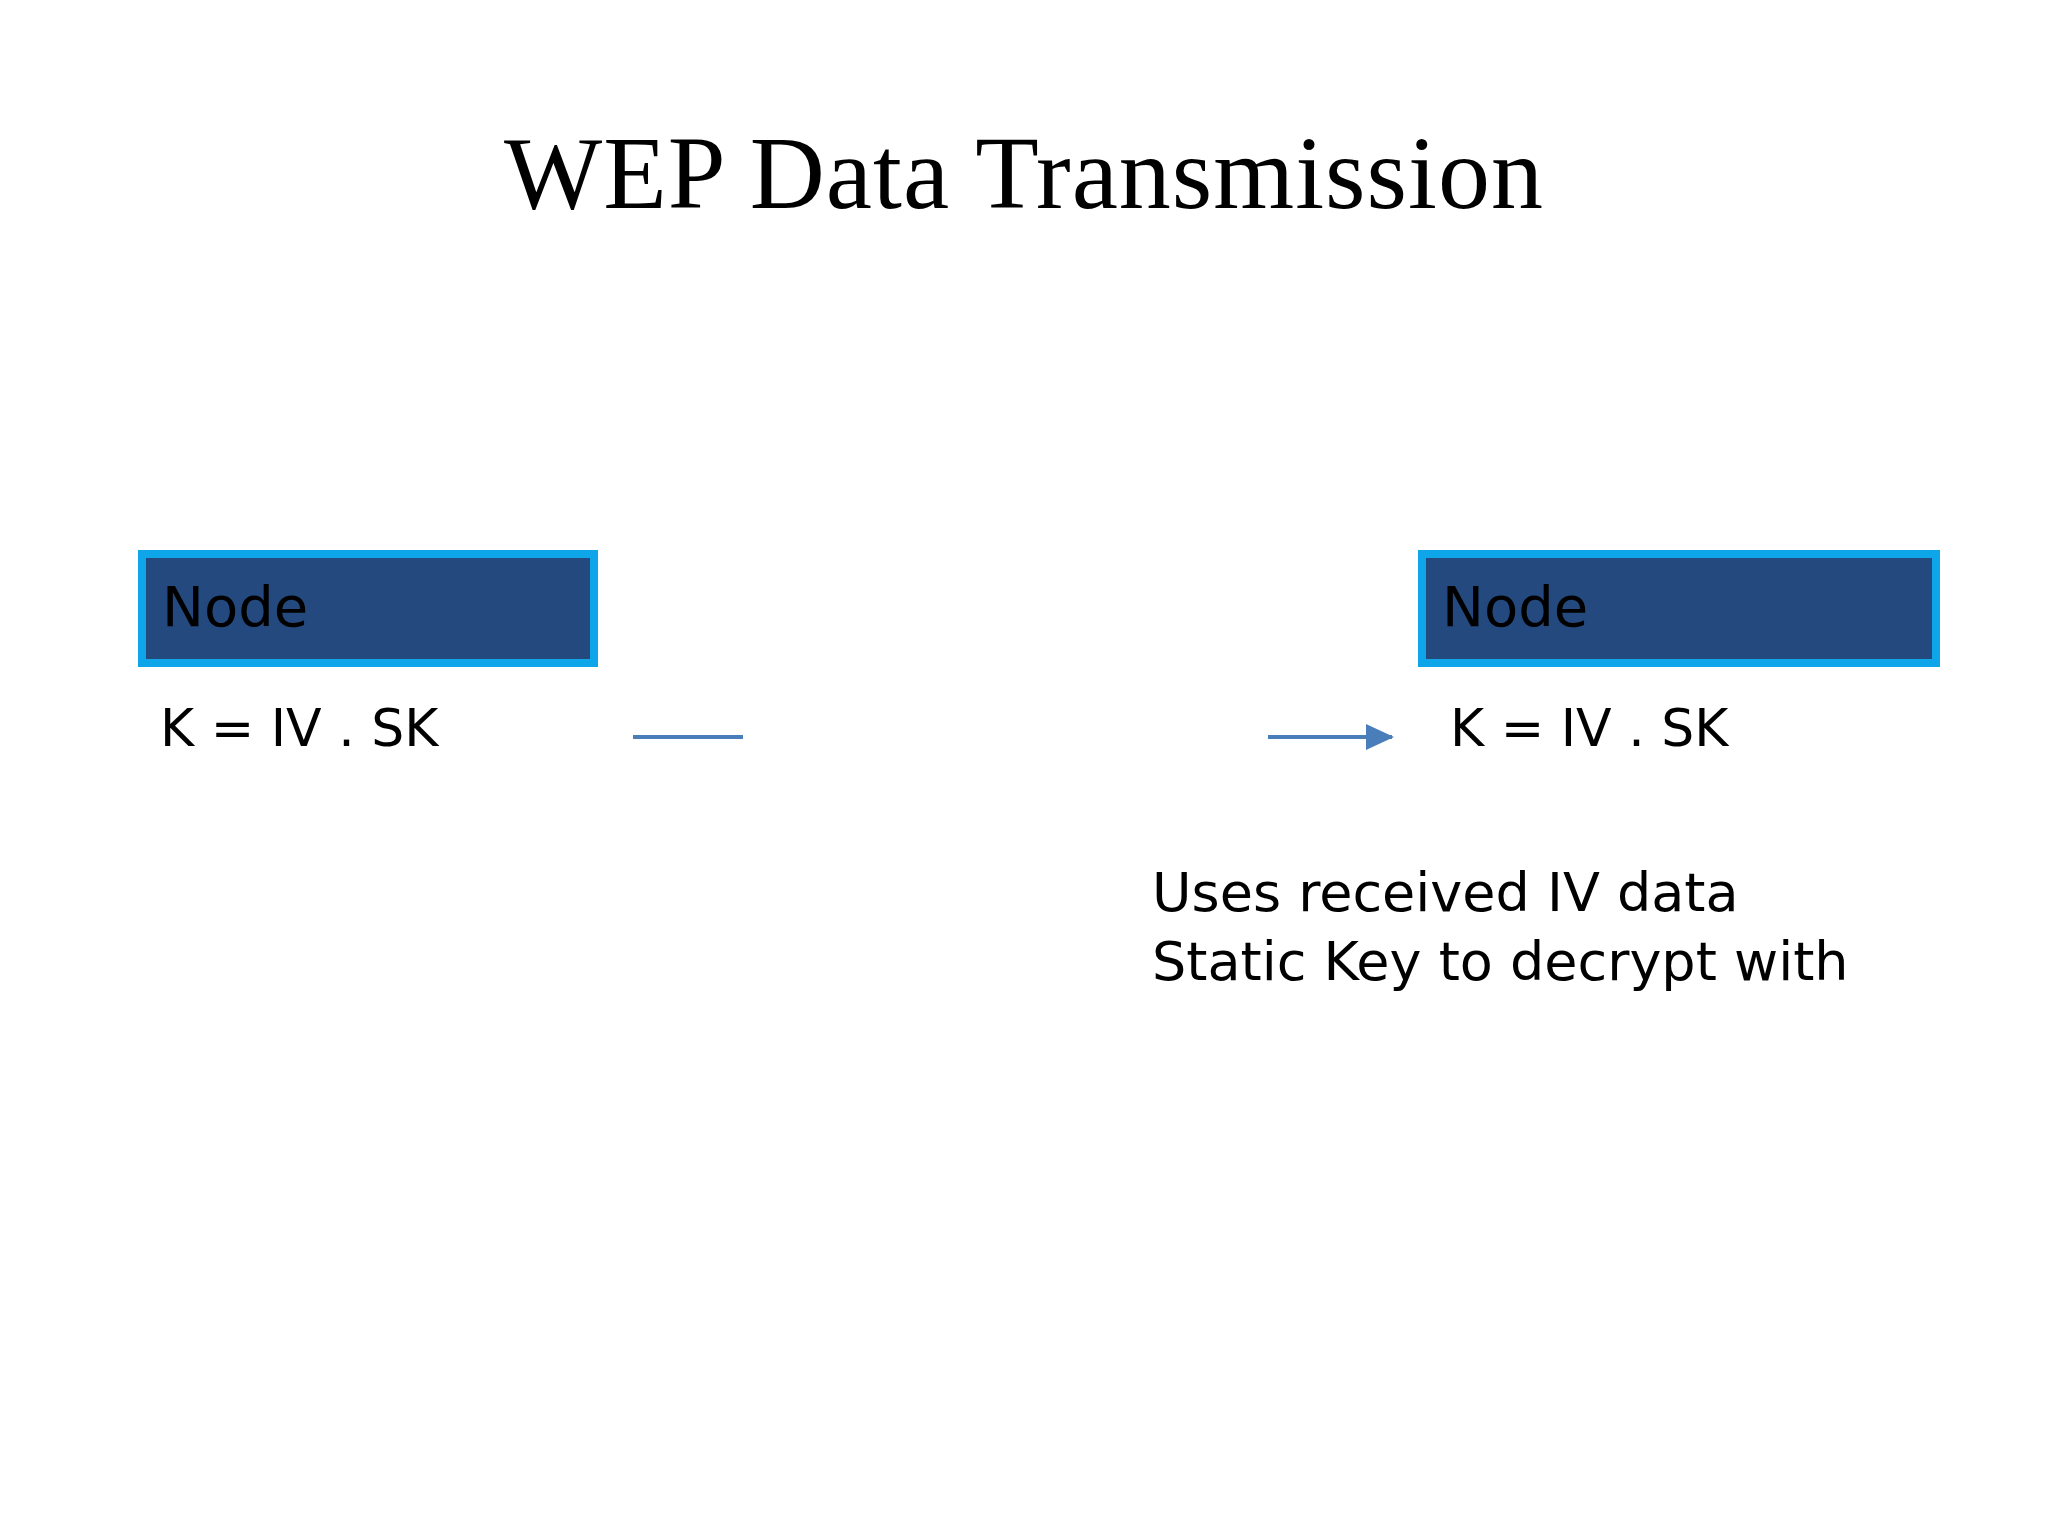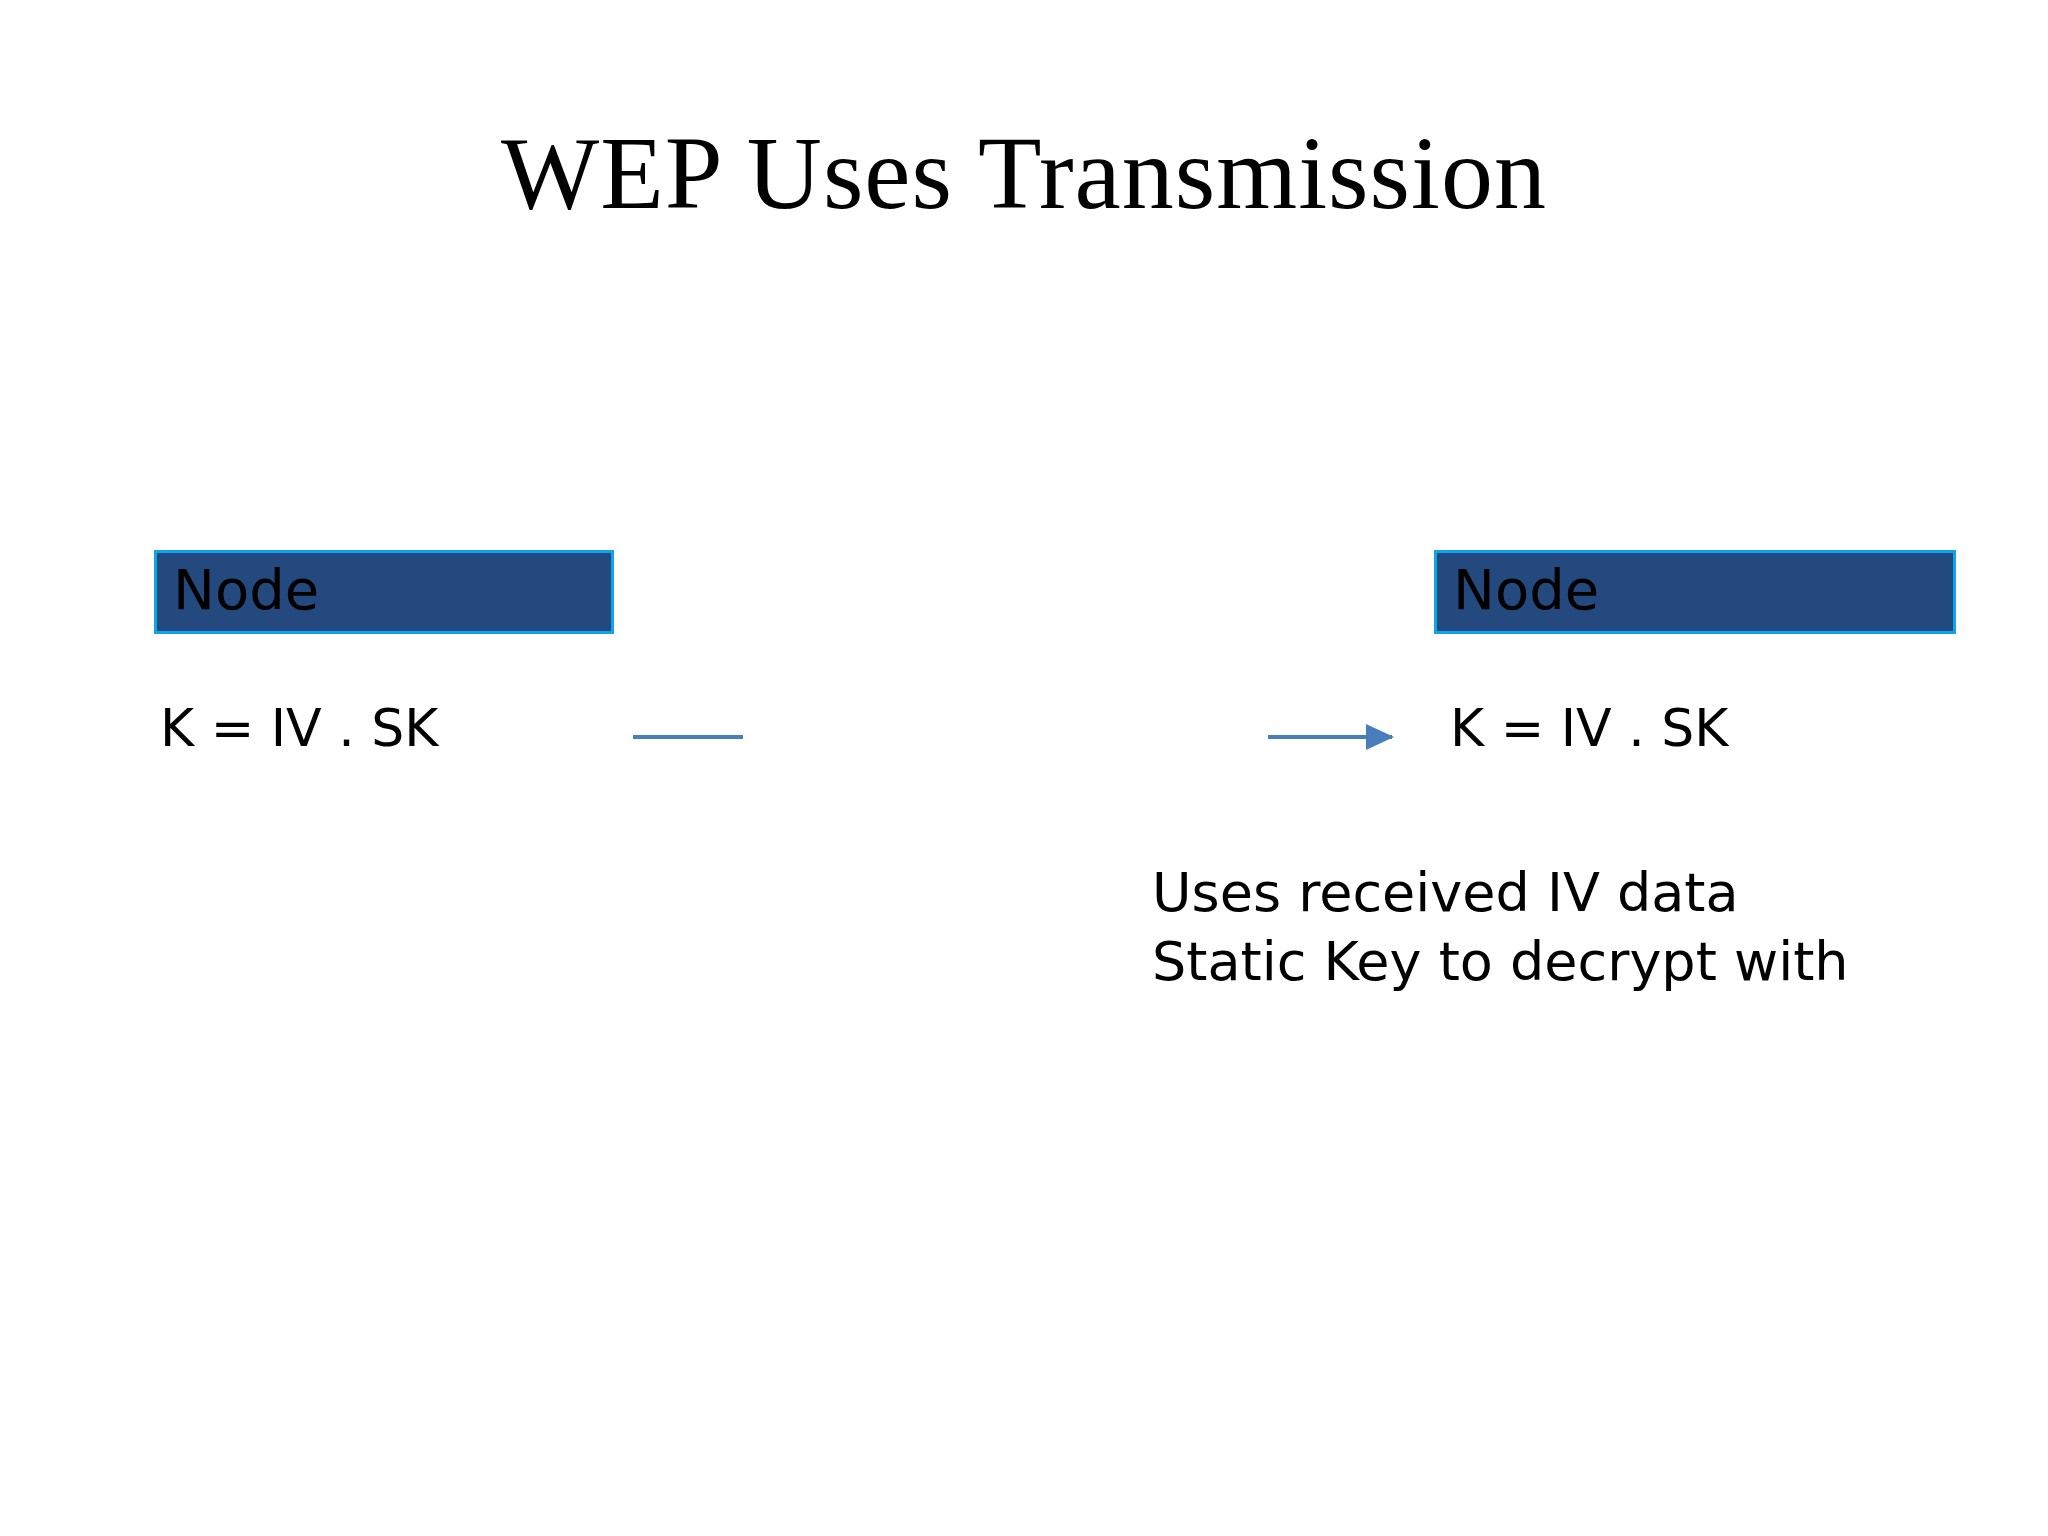--- a/index.html
+++ b/index.html
@@ -34,27 +34,26 @@
     line-height: 1.05;
     letter-spacing: 1px;
     color: #000000;
     white-space: nowrap;
   }
 
   
   .node-box {
     position: absolute;
     top: 550px;
-    height: 84px;
+    height: 117px;
     background: #23497E;
-    border: 3px solid #0ea5e9;
+    border: 8px solid #0ea5e9;
     box-sizing: border-box;
     display: flex;
     align-items: center;
-    margin-left: 16px;
   }
   .node-box.left  { left: 138px;  width: 460px; }
   .node-box.right { left: 1418px; width: 522px; }
 
   .node-label {
     font-family: "DejaVu Sans", "Liberation Sans", sans-serif;
     font-size: 56px;
     line-height: 1;
     color: #000000;
     padding-left: 16px;
@@ -133,21 +132,21 @@
     color: #000000;
     white-space: nowrap;
   }
   .note-line { display: block; }
 </style>
 </head>
 <body>
 
 <div class="slide">
 
-  <div class="slide-title">WEP Uses Transmission</div>
+  <div class="slide-title">WEP Data Transmission</div>
 
   <div class="node-box left">
     <span class="node-label">Node</span>
   </div>
 
   <div class="key-expr left">K = IV . SK</div>
 
   <div class="channel">
     <div class="channel-line"></div>
     <div class="channel-arrow"></div>

